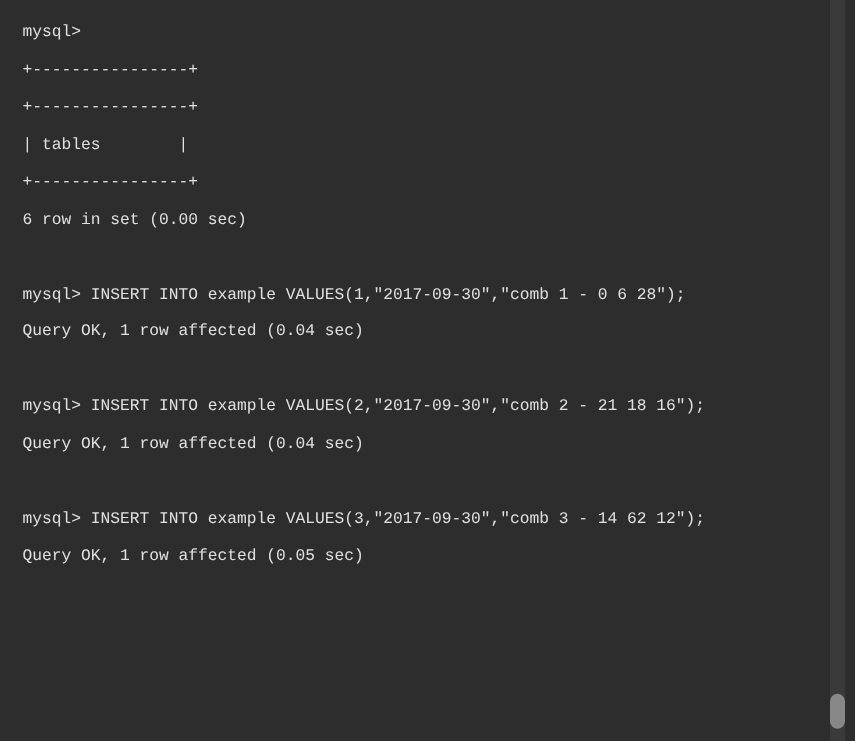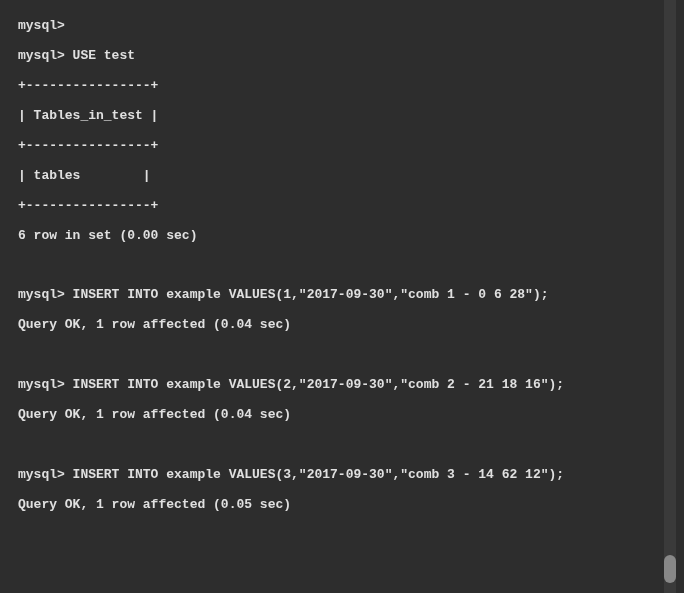--- a/index.html
+++ b/index.html
@@ -19,21 +19,20 @@
       position: relative;
     }
     .terminal {
       padding: 4px 2px 4px 18px;
       line-height: 1.15;
       white-space: pre;
       letter-spacing: 0px;
     }
     .terminal div {
       min-height: 15px;
-      font-weight: bold;
     }
     .scrollbar {
       position: absolute;
       right: 8px;
       top: 0;
       width: 12px;
       height: 593px;
       background: #3a3a3a;
     }
     .scrollbar-thumb {
@@ -44,23 +43,21 @@
       height: 28px;
       background: #888;
       border-radius: 6px;
     }
   </style>
 </head>
 <body>
 
 <div class="terminal">
 <div>mysql&gt;</div>
-<div>mysql&gt; USE test</div>
 <div>+----------------+</div>
-<div>| Tables_in_test |</div>
 <div>+----------------+</div>
 <div>| tables        |</div>
 <div>+----------------+</div>
 <div>6 row in set (0.00 sec)</div>
 <div> </div>
 <div>mysql&gt; INSERT INTO example VALUES(1,"2017-09-30","comb 1 - 0 6 28");</div>
 <div>Query OK, 1 row affected (0.04 sec)</div>
 <div> </div>
 <div>mysql&gt; INSERT INTO example VALUES(2,"2017-09-30","comb 2 - 21 18 16");</div>
 <div>Query OK, 1 row affected (0.04 sec)</div>

